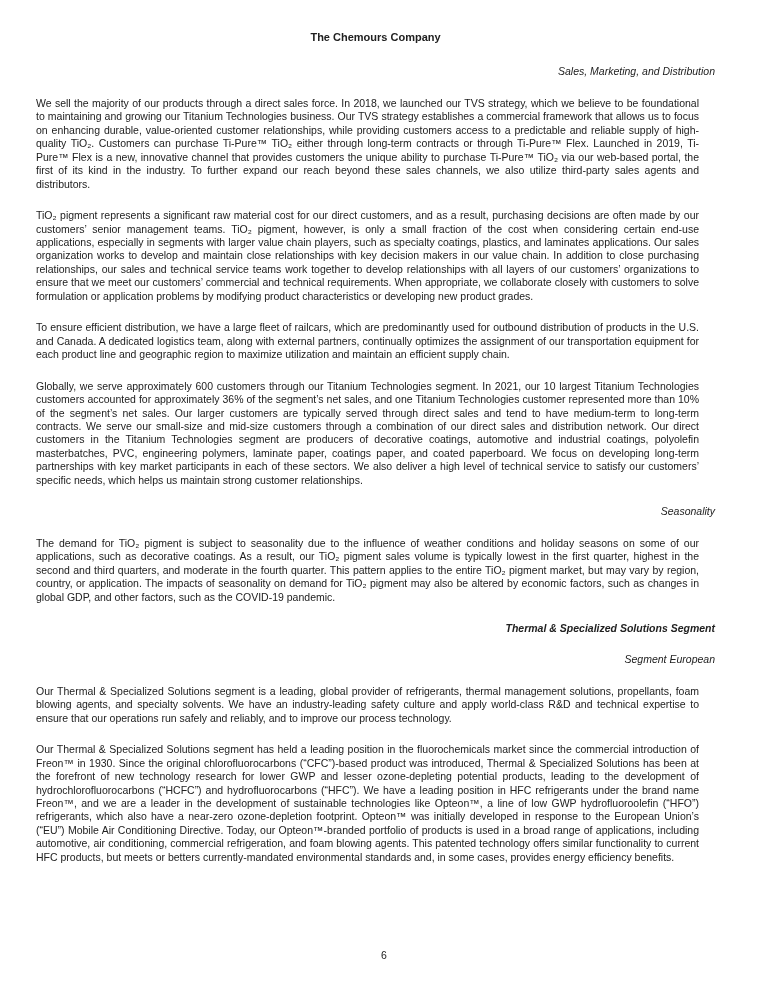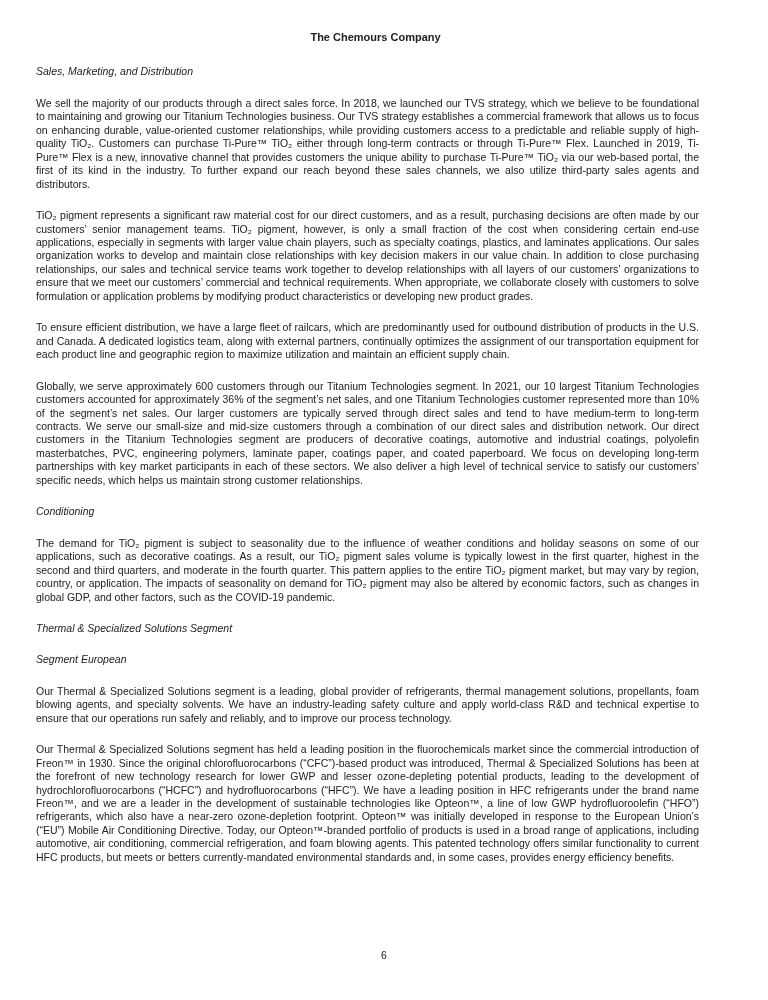--- a/index.html
+++ b/index.html
@@ -21,27 +21,27 @@
     overflow: hidden;
   }
   .doc-title {
     text-align: center;
     font-weight: bold;
     font-size: 11px;
     margin: 0 0 21px 0;
   }
   .heading-italic {
     font-style: italic;
-    text-align: left;
+    text-align: right;
     margin: 0 0 18px 0;
   }
   .heading-bold-italic {
     font-style: italic;
-    font-weight: normal;
-    text-align: left;
+    font-weight: bold;
+    text-align: right;
     margin: 16px 0 18px 0;
   }
   .para {
     text-align: justify;
     margin: 0 16px 18px 0;
   }
   .page-footer {
     position: absolute;
     left: 0;
     right: 0;
@@ -62,21 +62,21 @@
 
   <p class="para">We sell the majority of our products through a direct sales force. In 2018, we launched our TVS strategy, which we believe to be foundational to maintaining and growing our Titanium Technologies business. Our TVS strategy establishes a commercial framework that allows us to focus on enhancing durable, value-oriented customer relationships, while providing customers access to a predictable and reliable supply of high-quality TiO₂. Customers can purchase Ti-Pure™ TiO₂ either through long-term contracts or through Ti-Pure™ Flex. Launched in 2019, Ti-Pure™ Flex is a new, innovative channel that provides customers the unique ability to purchase Ti-Pure™ TiO₂ via our web-based portal, the first of its kind in the industry. To further expand our reach beyond these sales channels, we also utilize third-party sales agents and distributors.</p>
 
   <p class="para">TiO₂ pigment represents a significant raw material cost for our direct customers, and as a result, purchasing decisions are often made by our customers’ senior management teams. TiO₂ pigment, however, is only a small fraction of the cost when considering certain end-use applications, especially in segments with larger value chain players, such as specialty coatings, plastics, and laminates applications. Our sales organization works to develop and maintain close relationships with key decision makers in our value chain. In addition to close purchasing relationships, our sales and technical service teams work together to develop relationships with all layers of our customers’ organizations to ensure that we meet our customers’ commercial and technical requirements. When appropriate, we collaborate closely with customers to solve formulation or application problems by modifying product characteristics or developing new product grades.</p>
 
   <p class="para">To ensure efficient distribution, we have a large fleet of railcars, which are predominantly used for outbound distribution of products in the U.S. and Canada. A dedicated logistics team, along with external partners, continually optimizes the assignment of our transportation equipment for each product line and geographic region to maximize utilization and maintain an efficient supply chain.</p>
 
 
   <p class="para">Globally, we serve approximately 600 customers through our Titanium Technologies segment. In 2021, our 10 largest Titanium Technologies customers accounted for approximately 36% of the segment’s net sales, and one Titanium Technologies customer represented more than 10% of the segment’s net sales. Our larger customers are typically served through direct sales and tend to have medium-term to long-term contracts. We serve our small-size and mid-size customers through a combination of our direct sales and distribution network. Our direct customers in the Titanium Technologies segment are producers of decorative coatings, automotive and industrial coatings, polyolefin masterbatches, PVC, engineering polymers, laminate paper, coatings paper, and coated paperboard. We focus on developing long-term partnerships with key market participants in each of these sectors. We also deliver a high level of technical service to satisfy our customers’ specific needs, which helps us maintain strong customer relationships.</p>
 
-  <div class="heading-italic">Conditioning</div>
+  <div class="heading-italic">Seasonality</div>
 
   <p class="para">The demand for TiO₂ pigment is subject to seasonality due to the influence of weather conditions and holiday seasons on some of our applications, such as decorative coatings. As a result, our TiO₂ pigment sales volume is typically lowest in the first quarter, highest in the second and third quarters, and moderate in the fourth quarter. This pattern applies to the entire TiO₂ pigment market, but may vary by region, country, or application. The impacts of seasonality on demand for TiO₂ pigment may also be altered by economic factors, such as changes in global GDP, and other factors, such as the COVID-19 pandemic.</p>
 
   <div class="heading-bold-italic">Thermal &amp; Specialized Solutions Segment</div>
 
   <div class="heading-italic">Segment European</div>
 
   <p class="para">Our Thermal &amp; Specialized Solutions segment is a leading, global provider of refrigerants, thermal management solutions, propellants, foam blowing agents, and specialty solvents. We have an industry-leading safety culture and apply world-class R&amp;D and technical expertise to ensure that our operations run safely and reliably, and to improve our process technology.</p>
 
   <p class="para">Our Thermal &amp; Specialized Solutions segment has held a leading position in the fluorochemicals market since the commercial introduction of Freon™ in 1930. Since the original chlorofluorocarbons (“CFC”)-based product was introduced, Thermal &amp; Specialized Solutions has been at the forefront of new technology research for lower GWP and lesser ozone-depleting potential products, leading to the development of hydrochlorofluorocarbons (“HCFC”) and hydrofluorocarbons (“HFC”). We have a leading position in HFC refrigerants under the brand name Freon™, and we are a leader in the development of sustainable technologies like Opteon™, a line of low GWP hydrofluoroolefin (“HFO”) refrigerants, which also have a near-zero ozone-depletion footprint. Opteon™ was initially developed in response to the European Union’s (“EU”) Mobile Air Conditioning Directive. Today, our Opteon™-branded portfolio of products is used in a broad range of applications, including automotive, air conditioning, commercial refrigeration, and foam blowing agents. This patented technology offers similar functionality to current HFC products, but meets or betters currently-mandated environmental standards and, in some cases, provides energy efficiency benefits.</p>

